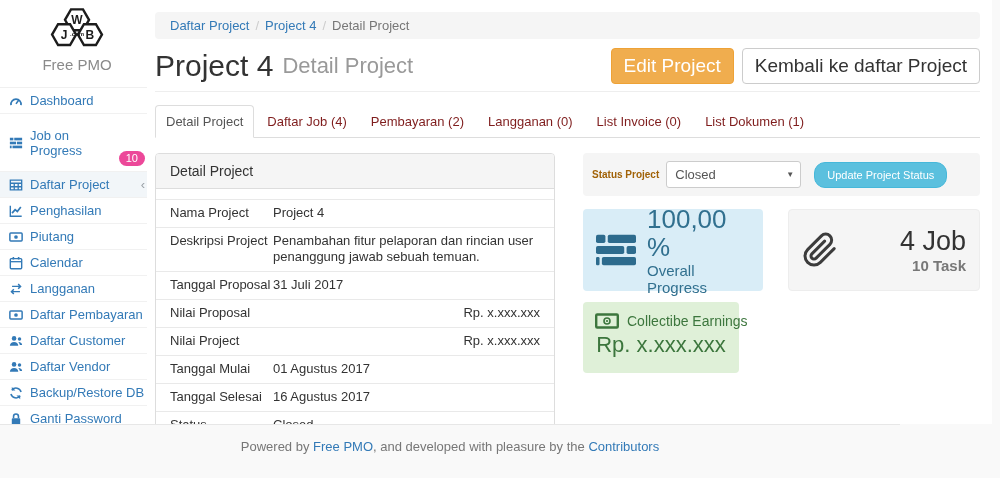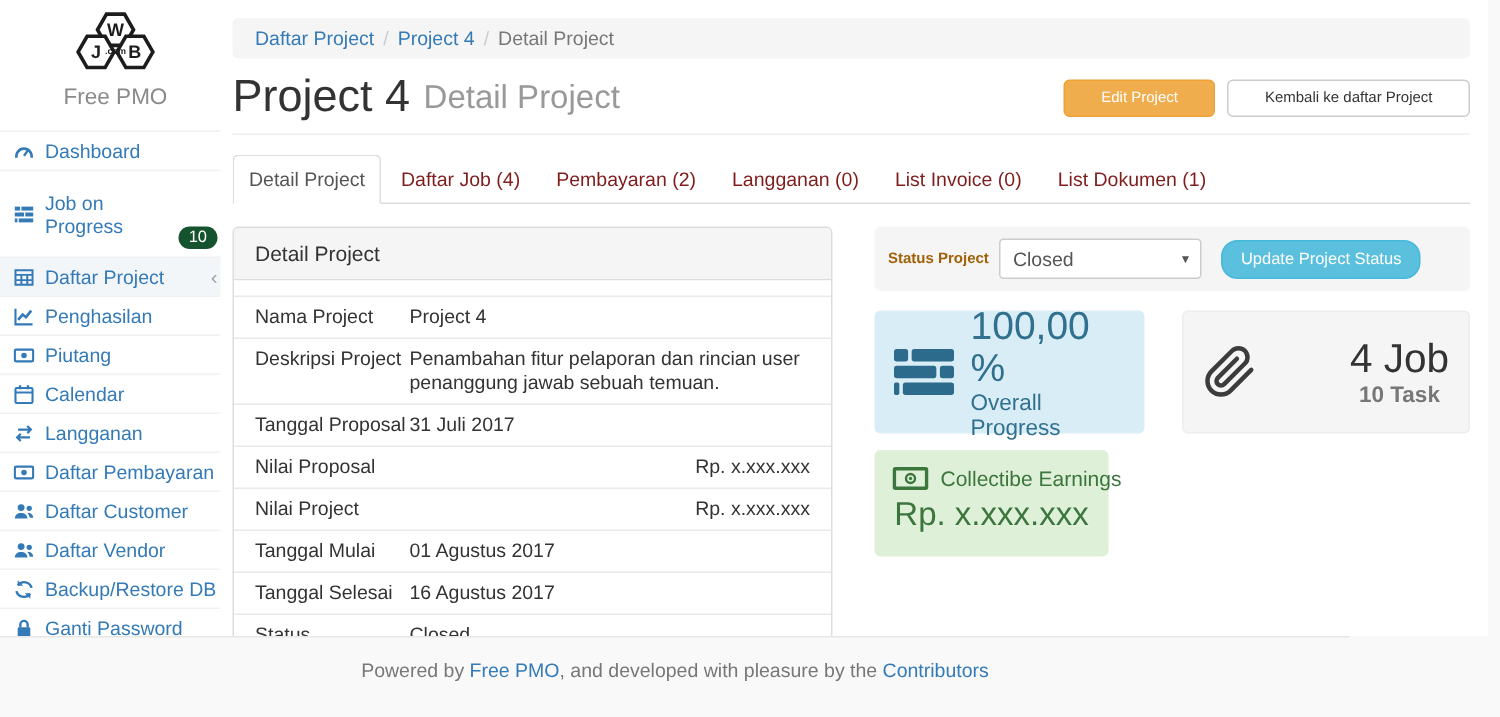--- a/index.html
+++ b/index.html
@@ -20,38 +20,38 @@
   .brand-name { color:#8a8a8a; font-size:15px; margin:2px 0 8px; }
   .menu { list-style:none; margin:0; padding:0; border-top:1px solid #f0f0f0; }
   .menu li {
     display:flex; align-items:center;
     padding:5px 9px; border-bottom:1px solid #f1f1f1;
     color:#337ab7; font-size:13px; cursor:pointer; line-height:15px;
   }
   .menu li.active { background:#f2f6f9; }
   .icn { width:16px; height:15px; margin-right:5px; display:inline-flex; align-items:center; flex-shrink:0; }
   .icn svg { width:14px; height:14px; }
-  .badge { margin-left:auto; background:#14532d; color:#fff; font-size:11px; padding:2px 7px; border-radius:10px; line-height:11px;margin-top:32px; }
+  .badge { margin-left:auto; background:#ec4899; color:#fff; font-size:11px; padding:2px 7px; border-radius:10px; line-height:11px;margin-top:32px; }
   .chev { margin-left:auto; color:#9aa0a6; font-size:13px; }
 
   
   .main {
     position:absolute; left:147px; top:0; width:845px; height:424px;
     background:#fff; padding:12px 12px 0 8px;
   }
   .breadcrumb { background:#f5f5f5; border-radius:4px; padding:6px 15px; font-size:13px; }
   .breadcrumb a { color:#337ab7; text-decoration:none; }
   .breadcrumb .active { color:#777; }
   .breadcrumb .sep { margin:0 6px; color:#ccc; }
 
   .page-header { display:flex; align-items:center; margin-top:9px; padding-bottom:7px; border-bottom:1px solid #eee; }
   .page-title { font-size:30px; font-weight:500; color:#333; }
   .page-subtitle { font-size:22px; color:#999; margin-left:9px; font-weight:400; }
   .header-buttons { margin-left:auto; display:flex; gap:8px; }
-  .btn { font-size:10px; padding:6px 24px; border-radius:4px; border:1px solid transparent; cursor:pointer; font-family:inherit; }
+  .btn { font-size:19px; padding:6px 12px; border-radius:4px; border:1px solid transparent; cursor:pointer; font-family:inherit; }
   .btn-warning { background:#f0ad4e; border-color:#eea236; color:#fff; }
   .btn-default { background:#fff; border-color:#ccc; color:#333; }
 
   .tabs { display:flex; list-style:none; margin:13px 0 0; padding:0; border-bottom:1px solid #ddd; }
   .tabs li { margin-bottom:-1px; margin-right:2px; }
   .tabs a {
     display:block; padding:8px 10px; font-size:13px; color:#7f1d1d;
     text-decoration:none; border:1px solid transparent; border-radius:4px 4px 0 0;
   }
   .tabs li.active a { color:#555; background:#fff; border-color:#ddd #ddd #fff; cursor:default; }
@@ -85,21 +85,21 @@
     display:flex; align-items:center; padding:16px 13px;
   }
   .card-progress .icn-big { margin-right:11px; color:#2d6b8d; display:flex; }
   .cp-big { font-size:26px; line-height:28px; }
   .cp-small { font-size:15px; margin-top:1px; }
   .card-jobs {
     width:192px; height:82px; background:#f5f5f5; border:1px solid #ededed; border-radius:4px;
     margin-left:25px; display:flex; align-items:center; padding:0 13px; color:#333;
   }
   .card-jobs .icn-big { color:#3c3c3c; display:flex; }
-  .cj-text { margin-left:auto; text-align:center; }
+  .cj-text { margin-left:auto; text-align:right; }
   .cj-big { font-size:27px; line-height:29px; }
   .cj-small { font-size:15px; color:#777; margin-top:1px;font-weight:bold; }
   .card-earnings {
     width:156px; height:71px; background:#dff0d8; border-radius:4px; margin-top:11px;
     color:#3c763d; padding:11px 12px 0;
   }
   .ce-top { display:flex; align-items:center; font-size:14px; white-space:nowrap; }
   .ce-top .icn-money { margin-right:8px; display:flex; }
   .ce-val { font-size:22px; text-align:center; margin-top:3px; }
 

